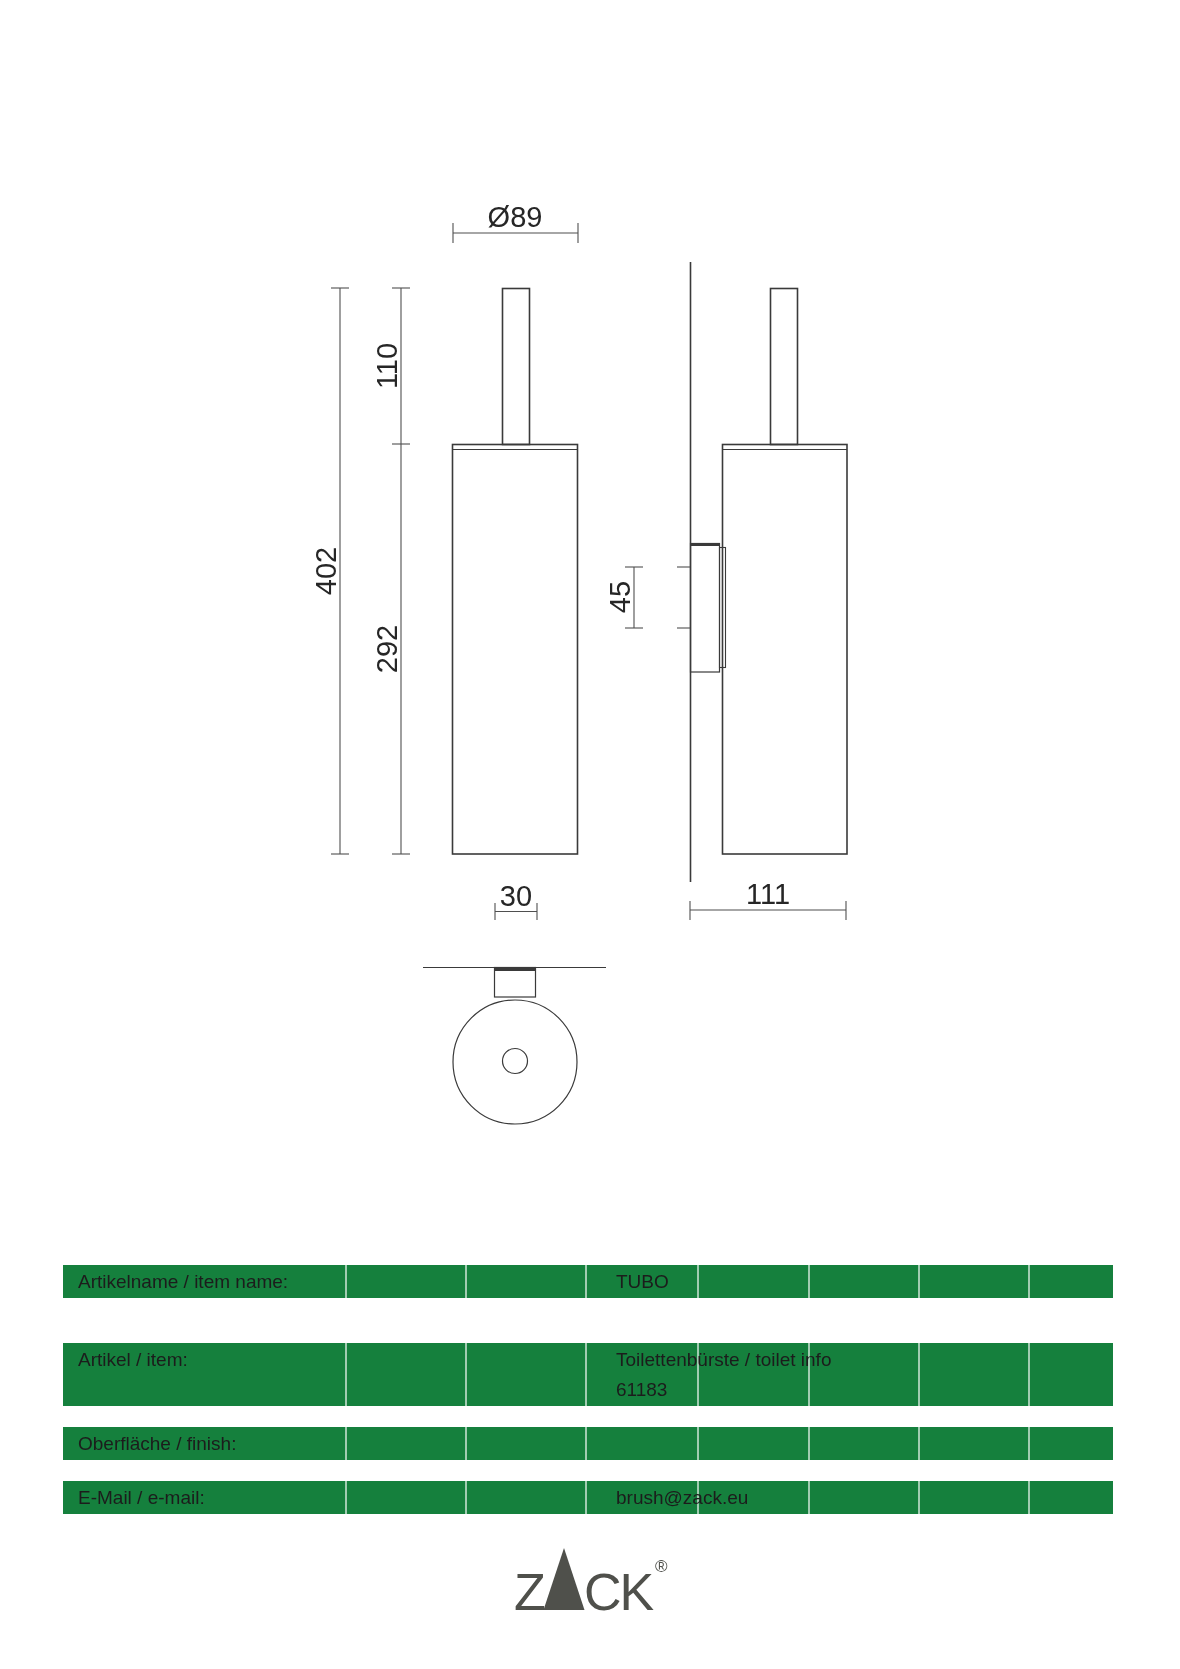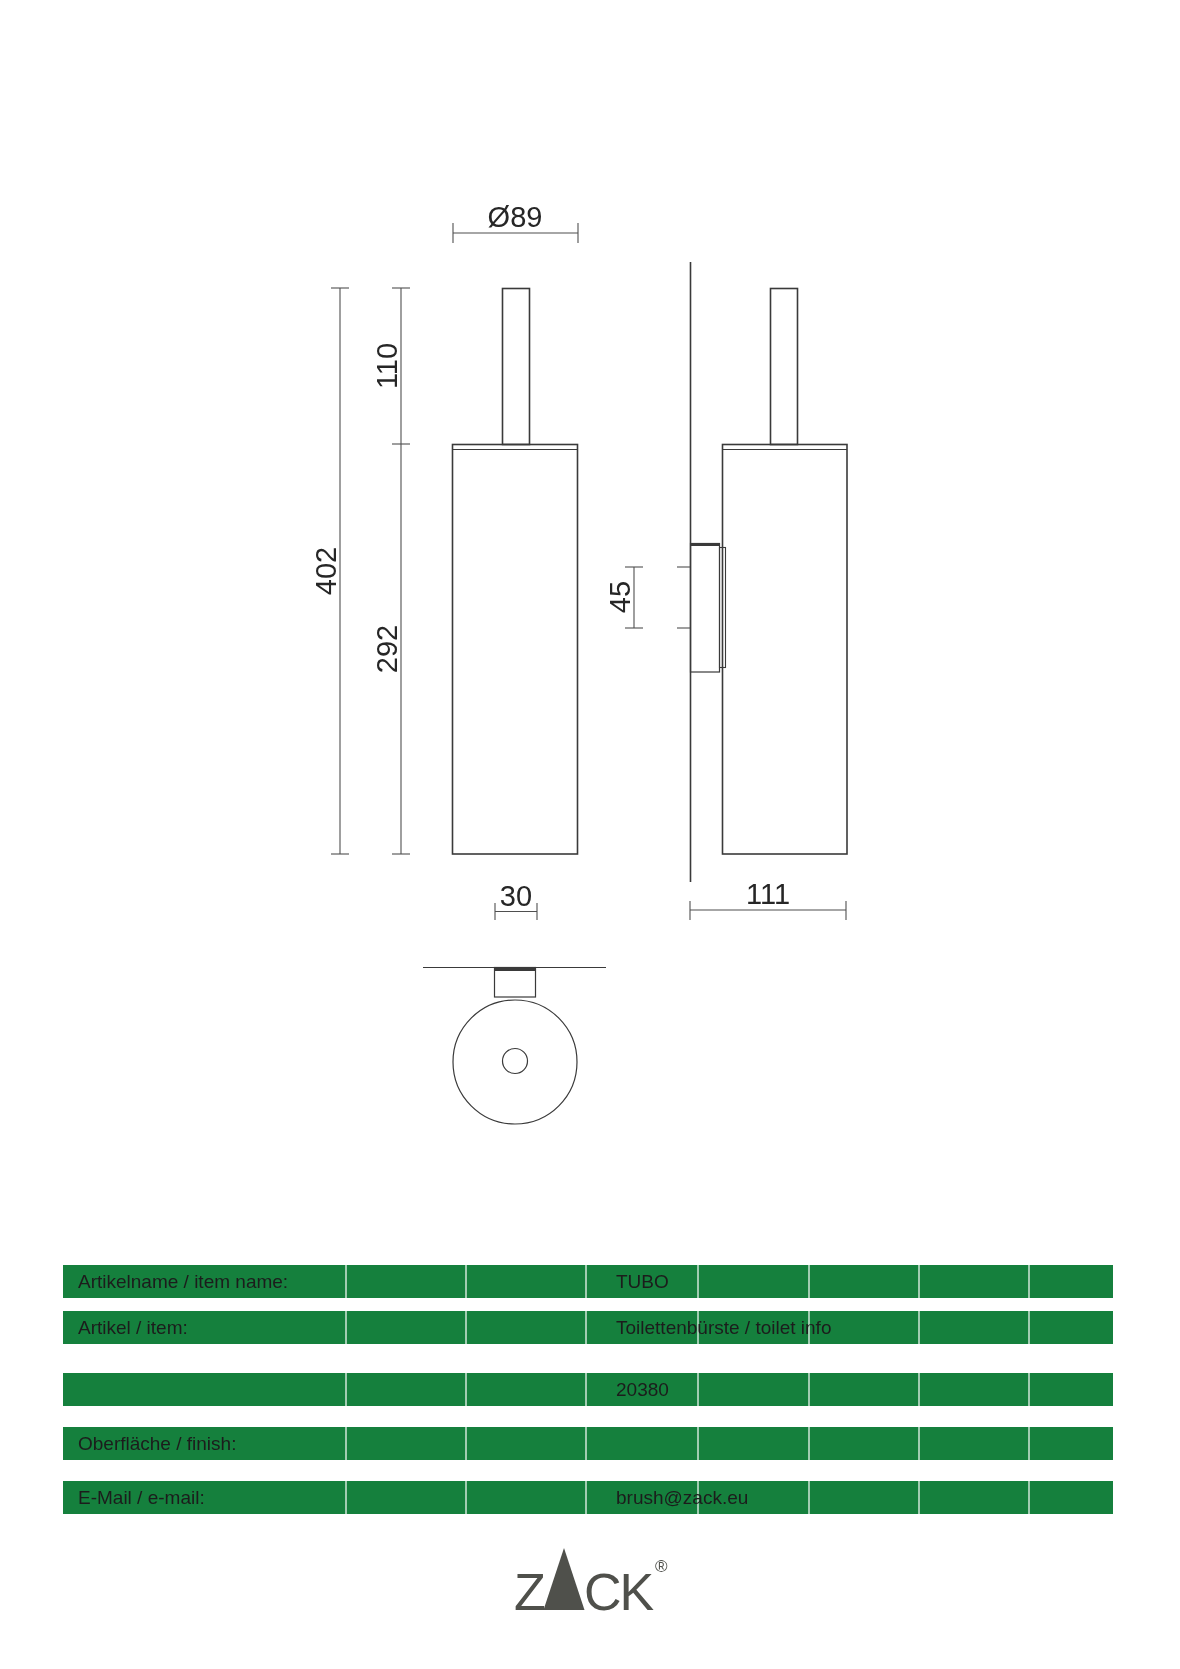--- a/index.html
+++ b/index.html
@@ -139,41 +139,41 @@
       <div class="cell-sep" style="left:402px;"></div>
       <div class="cell-sep" style="left:522px;"></div>
       <div class="cell-sep" style="left:634px;"></div>
       <div class="cell-sep" style="left:745px;"></div>
       <div class="cell-sep" style="left:855px;"></div>
       <div class="cell-sep" style="left:965px;"></div>
       <span class="spec-label">Artikelname / item name:</span>
       <span class="spec-value">TUBO</span>
     </div>
 
-    <div class="spec-row" style="top:1311px;">
+    <div class="spec-row" style="top:1343px;">
       <div class="cell-sep" style="left:282px;"></div>
       <div class="cell-sep" style="left:402px;"></div>
       <div class="cell-sep" style="left:522px;"></div>
       <div class="cell-sep" style="left:634px;"></div>
       <div class="cell-sep" style="left:745px;"></div>
       <div class="cell-sep" style="left:855px;"></div>
       <div class="cell-sep" style="left:965px;"></div>
       <span class="spec-label">Artikel / item:</span>
       <span class="spec-value">Toilettenbürste / toilet info</span>
     </div>
 
     <div class="spec-row" style="top:1373px;">
       <div class="cell-sep" style="left:282px;"></div>
       <div class="cell-sep" style="left:402px;"></div>
       <div class="cell-sep" style="left:522px;"></div>
       <div class="cell-sep" style="left:634px;"></div>
       <div class="cell-sep" style="left:745px;"></div>
       <div class="cell-sep" style="left:855px;"></div>
       <div class="cell-sep" style="left:965px;"></div>
-      <span class="spec-value">20380</span>
+      <span class="spec-value">61183</span>
     </div>
 
     <div class="spec-row" style="top:1427px;">
       <div class="cell-sep" style="left:282px;"></div>
       <div class="cell-sep" style="left:402px;"></div>
       <div class="cell-sep" style="left:522px;"></div>
       <div class="cell-sep" style="left:634px;"></div>
       <div class="cell-sep" style="left:745px;"></div>
       <div class="cell-sep" style="left:855px;"></div>
       <div class="cell-sep" style="left:965px;"></div>

